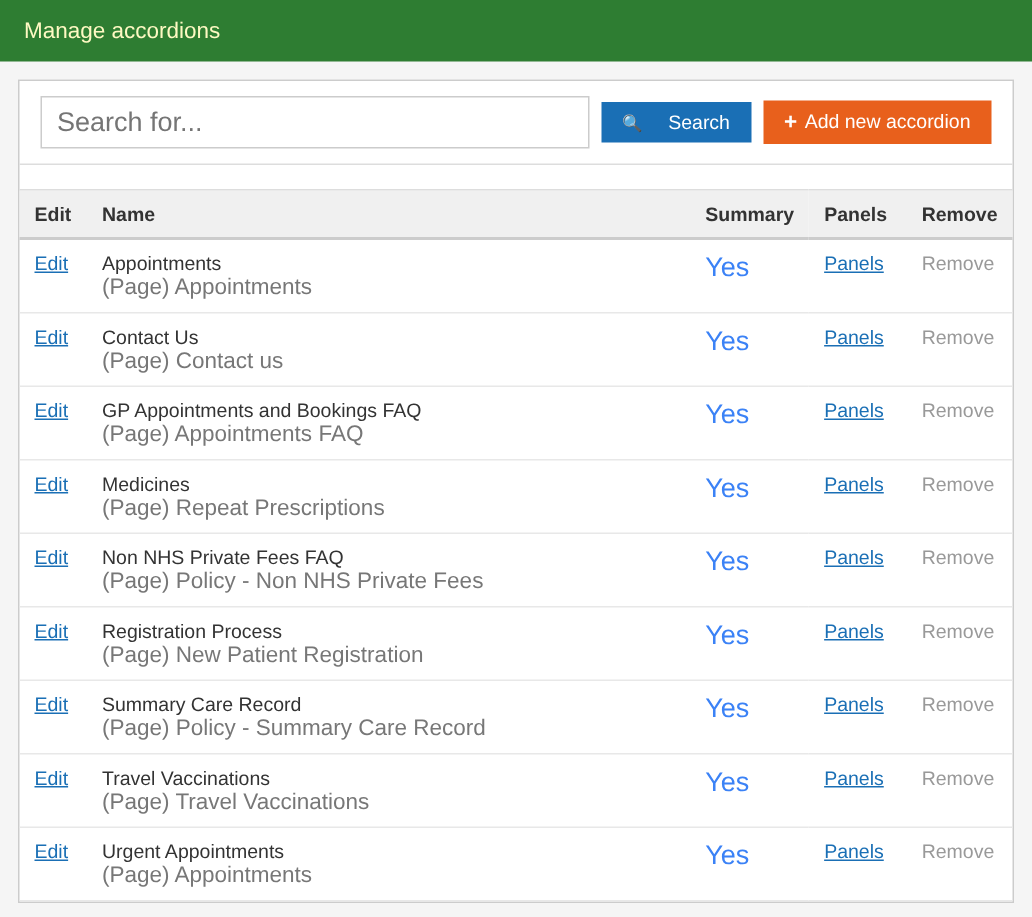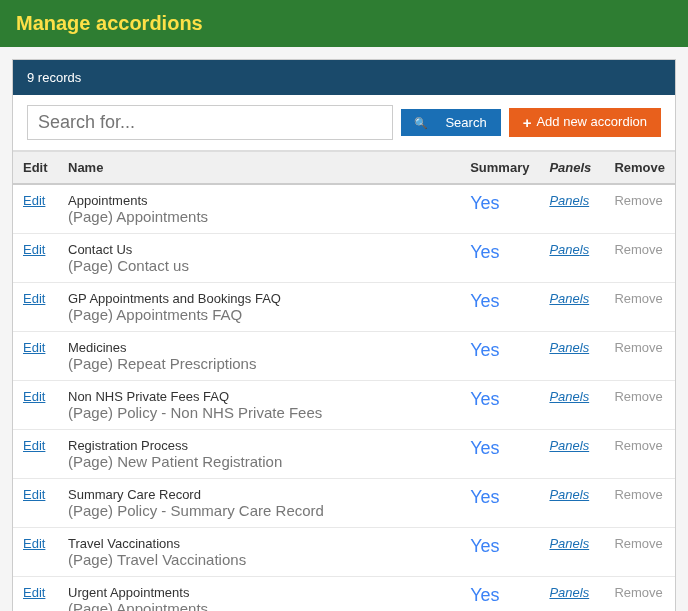--- a/index.html
+++ b/index.html
@@ -3,23 +3,23 @@
   <meta charset="utf-8">
   <style>
     * { box-sizing: border-box; margin: 0; padding: 0; }
     body { font-family: Arial, sans-serif; font-size: 13px; background: #f5f5f5; }
 
     .header-bar {
       background: #2e7d32;
       padding: 12px 16px;
     }
     .header-bar h1 {
-      color: #fde047;
-      font-size: 20px;
-      font-weight: bold;
+      color: #fef9c3;
+      font-size: 15px;
+      font-weight: normal;
     }
 
     .content-area {
       margin: 12px;
       background: #fff;
       border: 1px solid #ccc;
     }
 
     .records-bar {
       background: #1a4a6b;
@@ -67,20 +67,21 @@
       font-size: 13px;
       display: flex;
       align-items: flex-start;
       gap: 5px;
       white-space: nowrap;
     }
 
     table {
       width: 100%;
       border-collapse: collapse;
+      margin-top: 16px;
     }
 
     thead tr {
       background: #f0f0f0;
       border-top: 1px solid #ddd;
       border-bottom: 2px solid #ccc;
     }
 
     thead th {
       text-align: left;
@@ -126,37 +127,34 @@
     }
 
     .remove-text {
       color: #999;
       font-size: 13px;
     }
 
     .col-edit { width: 45px; }
     .col-name { }
     .col-active { width: 70px; }
-    .col-panels { width: 65px; font-style: italic; }
+    .col-panels { width: 65px; }
     .col-remove { width: 70px; }
 
     .search-icon::before { content: "🔍"; font-size: 11px; }
     .plus-icon::before { content: "+"; font-size: 15px; font-weight: bold; }
   </style>
 </head>
 <body>
 
 <div class="header-bar">
   <h1>Manage accordions</h1>
 </div>
 
 <div class="content-area">
-  <div class="records-bar">
-    <span>9 records</span>
-  </div>
 
   <div class="search-row">
     <input type="text" class="search-input" placeholder="Search for..." style="">
     <button class="search-btn">
       <span class="search-icon"></span>
       <span>Search</span>
     </button>
     <button class="add-btn">
       <span class="plus-icon"></span>
       <span>Add new accordion</span>

